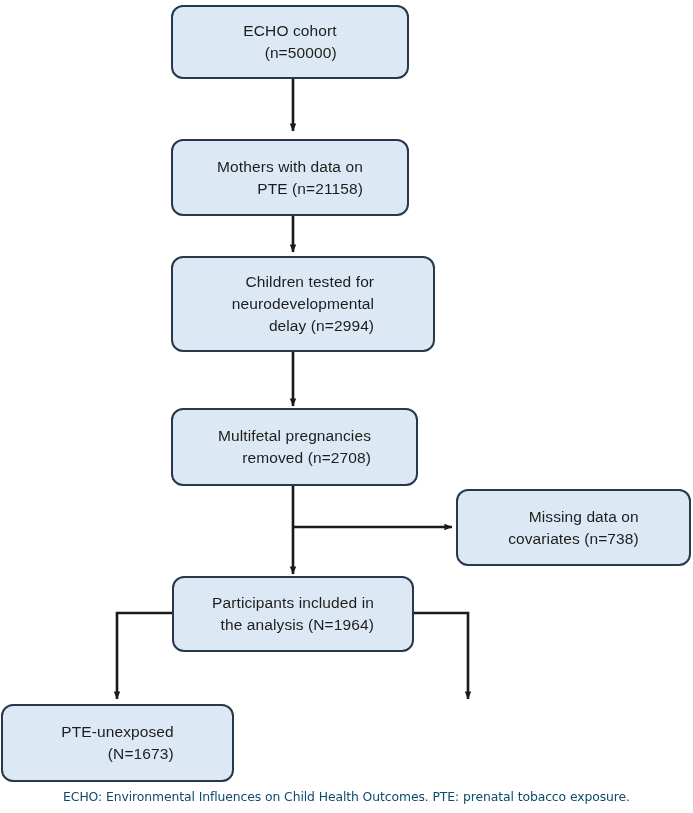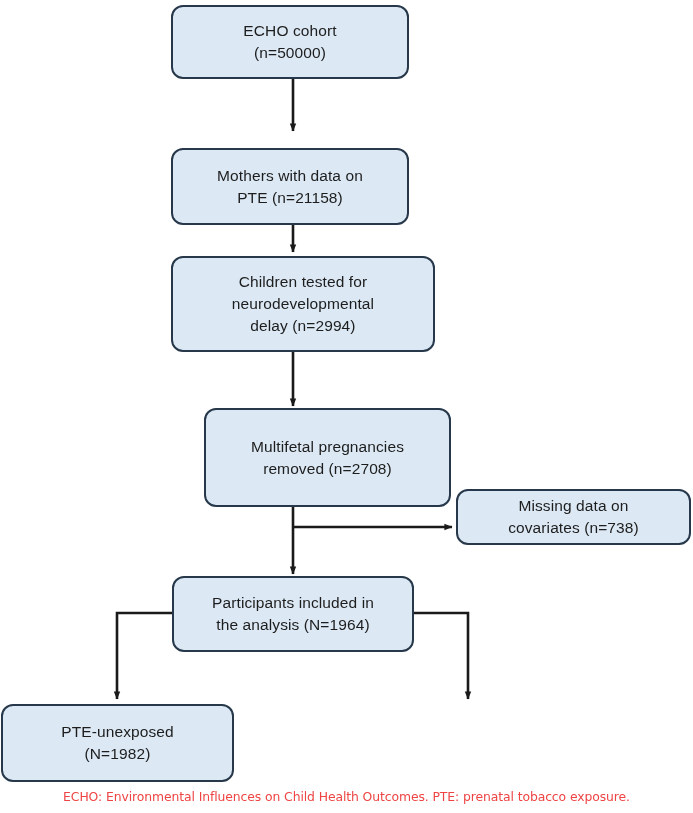--- a/index.html
+++ b/index.html
@@ -31,41 +31,41 @@
   }
   .node {
     position: absolute;
     box-sizing: border-box;
     background: #dce9f5;
     border: 2px solid #27384a;
     border-radius: 12px;
     display: flex;
     align-items: center;
     justify-content: center;
-    text-align: center;
+    text-align: right;
     color: #1d1d1d;
     font-size: 15.5px;
     line-height: 1.42;
     letter-spacing: 0.1px;
     z-index: 2;
   }
   .node .node-text {
     display: block;
     padding: 0 10px;
     white-space: pre-line;
   }
   .footnote {
     position: absolute;
     left: 0;
     top: 789px;
     width: 693px;
     text-align: center;
     font-family: "DejaVu Sans", sans-serif;
     font-size: 12.4px;
-    color: #ef4444;
+    color: #0c4a6e;
     letter-spacing: -0.1px;
   }
 </style>
 </head>
 <body>
 
 <div id="chart-root">
 
   <svg class="connectors" viewBox="0 0 693 813" width="693" height="813" aria-hidden="true">
     <defs>
@@ -87,47 +87,47 @@
     <path d="M172,613 L117,613 L117,699" fill="none" stroke="#1a1a1a" stroke-width="2.6" marker-end="url(#arrowhead)"></path>
 
     <path d="M414,613 L468,613 L468,699" fill="none" stroke="#1a1a1a" stroke-width="2.6" marker-end="url(#arrowhead)"></path>
   </svg>
 
   <div class="node" style="left:171px; top:5px; width:238px; height:74px;">
     <span class="node-text">ECHO cohort
 (n=50000)</span>
   </div>
 
-  <div class="node" style="left:171px; top:148px; width:238px; height:77px;">
+  <div class="node" style="left:171px; top:139px; width:238px; height:77px;">
     <span class="node-text">Mothers with data on
 PTE (n=21158)</span>
   </div>
 
   <div class="node" style="left:171px; top:256px; width:264px; height:96px;">
     <span class="node-text">Children tested for
 neurodevelopmental
 delay (n=2994)</span>
   </div>
 
-  <div class="node" style="left:171px; top:408px; width:247px; height:99px;margin-left:33px;">
+  <div class="node" style="left:171px; top:408px; width:247px; height:78px;">
     <span class="node-text">Multifetal pregnancies
 removed (n=2708)</span>
   </div>
 
-  <div class="node" style="left:456px; top:489px; width:235px; height:56px;">
+  <div class="node" style="left:456px; top:489px; width:235px; height:77px;">
     <span class="node-text">Missing data on
 covariates (n=738)</span>
   </div>
 
   <div class="node" style="left:172px; top:576px; width:242px; height:76px;">
     <span class="node-text">Participants included in
 the analysis (N=1964)</span>
   </div>
 
   <div class="node" style="left:1px; top:704px; width:233px; height:78px;">
     <span class="node-text">PTE-unexposed
-(N=1982)</span>
+(N=1673)</span>
   </div>
 
 
   <div class="footnote">ECHO: Environmental Influences on Child Health Outcomes. PTE: prenatal tobacco exposure.</div>
 
 </div>
 
 </body></html>

